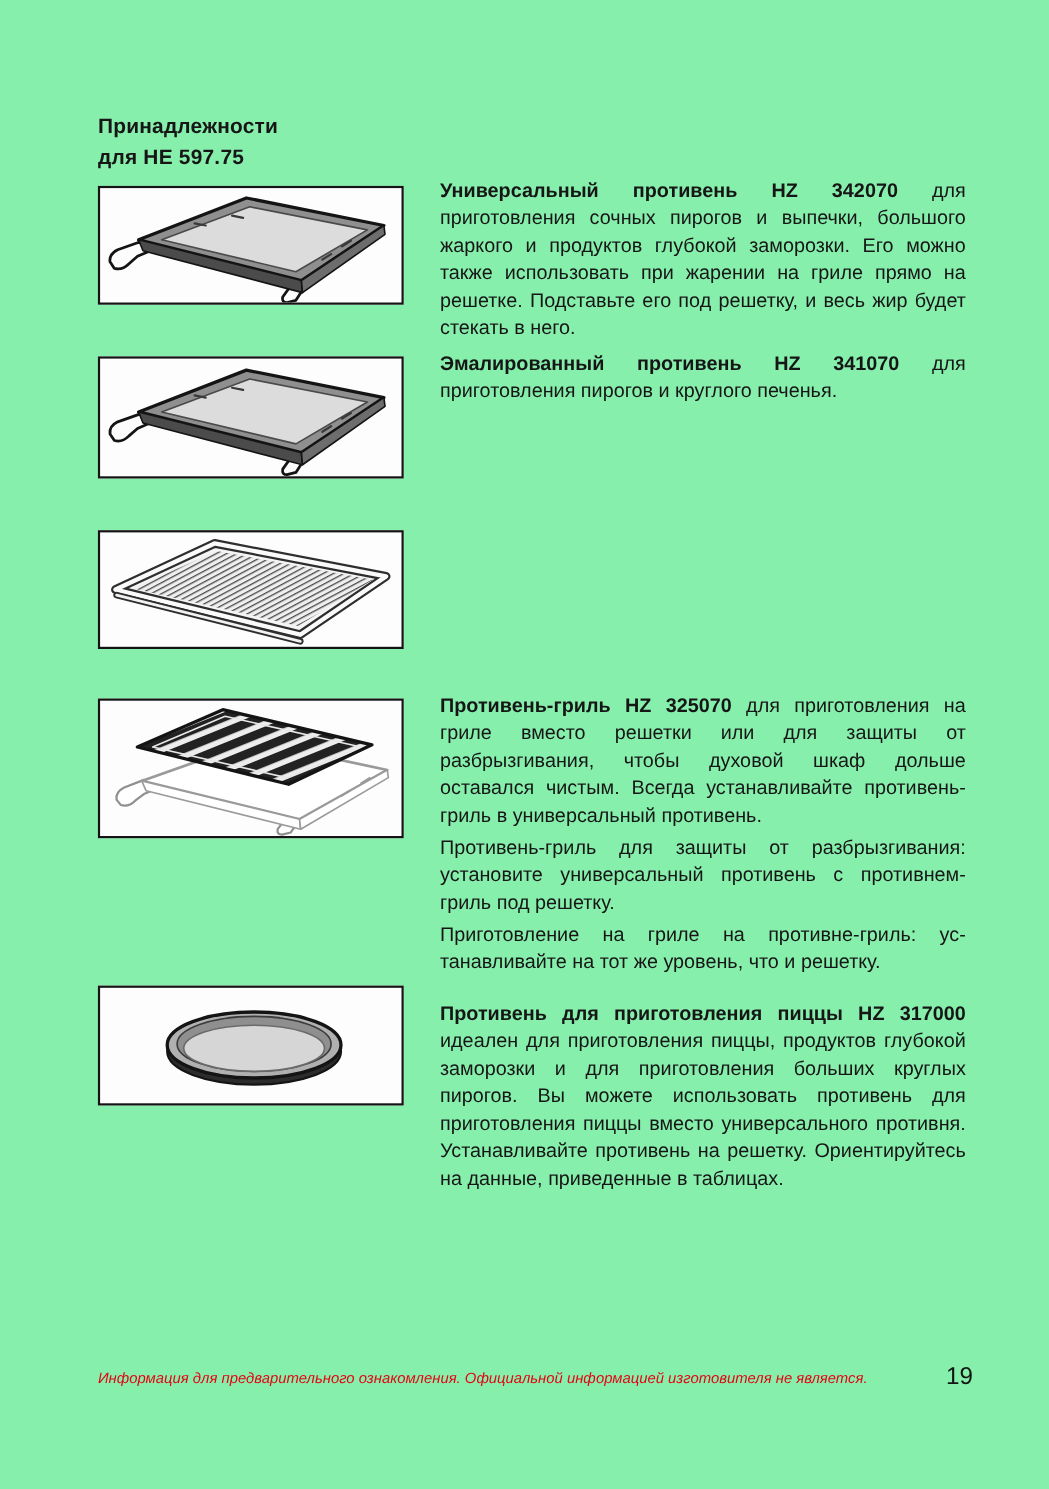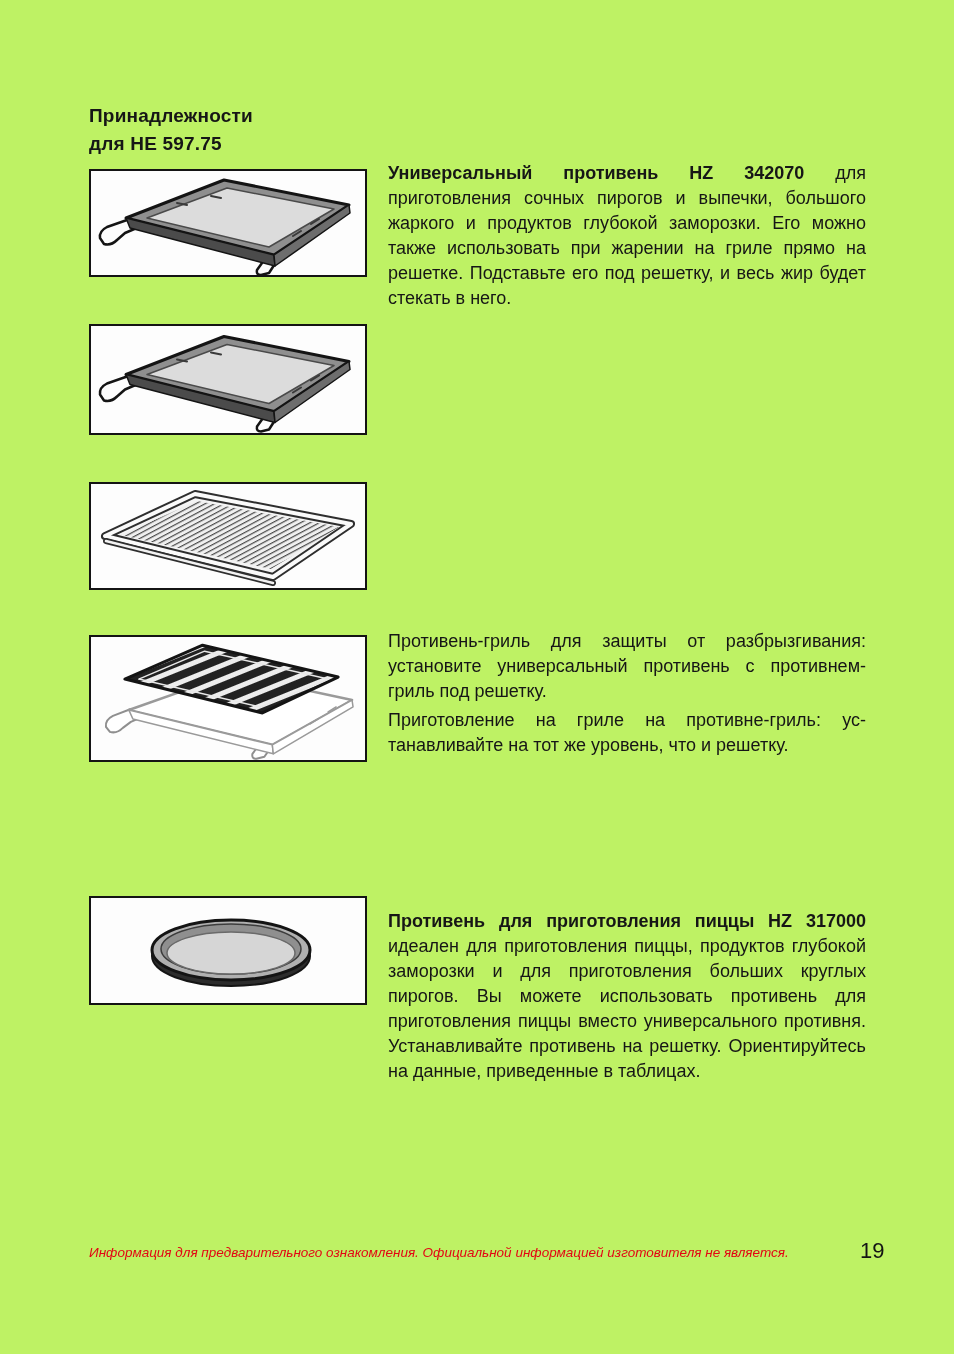--- a/index.html
+++ b/index.html
@@ -1,32 +1,32 @@
 <!DOCTYPE html>
 <html lang="ru" style="--red: #e30613;"><head>
 <meta charset="utf-8">
 <style>
   html,body{margin:0;padding:0;background:#ffffff;}
   .page{
-    position:relative;width:954px;height:1354px;background:#bef264;
+    position:relative;width:954px;height:1354px;background:#86efac;
     font-family:"Liberation Sans","DejaVu Sans",sans-serif;color:#161616;
     overflow:hidden;
   }
   .header{
     position:absolute;left:89px;top:102px;
     font-size:19px;font-weight:bold;line-height:28px;letter-spacing:.2px;
   }
   .fig{
     position:absolute;left:89px;width:278px;margin:0;
     background:#fdfdfd;border:2px solid #141414;box-sizing:border-box;
     display:flex;align-items:center;justify-content:center;
   }
   .fig svg{display:block;width:100%;height:100%;}
   .txt{
-    position:absolute;left:388px;width:478px;
+    position:absolute;left:400px;width:478px;
     font-size:18px;line-height:25px;text-align:justify;
   }
   .txt p{margin:0 0 4px 0;}
   .b{font-weight:bold;}
   .footer{
     position:absolute;left:89px;top:1245px;width:735px;
     font-size:13.5px;font-style:italic;color:var(--red,#e30613);
     white-space:nowrap;
   }
   .pagenum{
@@ -78,20 +78,23 @@
         <path d="M36,50 L16,57 Q8,61 9,68 L13,74 Q20,76 26,70 L34,63 L48,57 Z" fill="#fcfcfc" stroke="#141414" stroke-width="2.5"></path>
         <path d="M176,86 L166,100 Q165,105 170,105 L178,103 L187,89 Z" fill="#fcfcfc" stroke="#141414" stroke-width="2.5"></path>
         <path d="M133,10 L258,35 L183,85 L35,48 Z" fill="#8f8f8f" stroke="#141414" stroke-width="3"></path>
         <path d="M35,48 L183,85 L184,96 L39,58 Z" fill="#4b4b4b" stroke="#141414" stroke-width="1.5"></path>
         <path d="M183,85 L258,35 L259,43 L184,96 Z" fill="#6d6d6d" stroke="#141414" stroke-width="1.5"></path>
         <path d="M136,18 L243,39 L178,77 L56,48 Z" fill="#dcdcdc" stroke="#4a4a4a" stroke-width="1.5"></path>
         <path d="M86,33 l10,2 M120,26 l10,2 M228,49 l-8,5 M210,61 l-8,5" fill="none" stroke="#3a3a3a" stroke-width="2"></path>
       </g>
     </svg>
   </figure>
+  <div class="txt" id="txt-2">
+    <p><span class="b">Эмалированный противень HZ 341070</span><span> для приготовления пирогов и круглого печенья.</span></p>
+  </div>
 
   <figure class="fig" id="fig-3">
     <svg viewBox="0 0 274 104">
       <defs>
         <pattern id="wirepat" patternUnits="userSpaceOnUse" width="4.4" height="4.4" patternTransform="rotate(-28)">
           <rect width="4.4" height="4.4" fill="#efefef"></rect>
           <rect width="4.4" height="1.2" fill="#4a4a4a"></rect>
         </pattern>
       </defs>
       <g stroke-linejoin="round" stroke-linecap="round">
@@ -120,20 +123,21 @@
         <path d="M38,73 L182,108 L183,117 L42,82 Z" fill="#ffffff" stroke="#9a9a9a" stroke-width="1.5"></path>
         <path d="M182,108 L262,63 L263,70 L183,117 Z" fill="#ffffff" stroke="#9a9a9a" stroke-width="1.5"></path>
         <path d="M246,70 l-8,5 M228,82 l-8,5" fill="none" stroke="#9a9a9a" stroke-width="1.5"></path>
 
         <path d="M112,8 L248,40 L172,76 L34,42 Z" fill="url(#grillpat)" stroke="#141414" stroke-width="3"></path>
         <path d="M114,14 L238,42 L170,70 L48,42 Z" fill="none" stroke="#e8e8e8" stroke-width="1.5"></path>
       </g>
     </svg>
   </figure>
   <div class="txt" id="txt-4">
+    <p><span class="b">Противень-гриль HZ 325070</span><span> для приготовле­ния на гриле вместо решетки или для защиты от разбрызгивания, чтобы духовой шкаф дольше оставался чистым. Всегда устанавливайте про­тивень-гриль в универсальный противень.</span></p>
     <p>Противень-гриль для защиты от разбрызгива­ния: установите универсальный противень с про­тивнем-гриль под решетку.</p>
     <p>Приготовление на гриле на противне-гриль: ус­танавливайте на тот же уровень, что и решетку.</p>
   </div>
 
   <figure class="fig" id="fig-5">
     <svg viewBox="0 0 274 105">
       <g>
         <ellipse cx="140" cy="58" rx="79" ry="30" fill="#2c2c2c" stroke="#141414" stroke-width="2"></ellipse>
         <ellipse cx="140" cy="52" rx="79" ry="30" fill="#b0b0b0" stroke="#141414" stroke-width="3"></ellipse>
         <ellipse cx="140" cy="51" rx="70" ry="25" fill="#8f8f8f" stroke="#3c3c3c" stroke-width="1.5"></ellipse>

